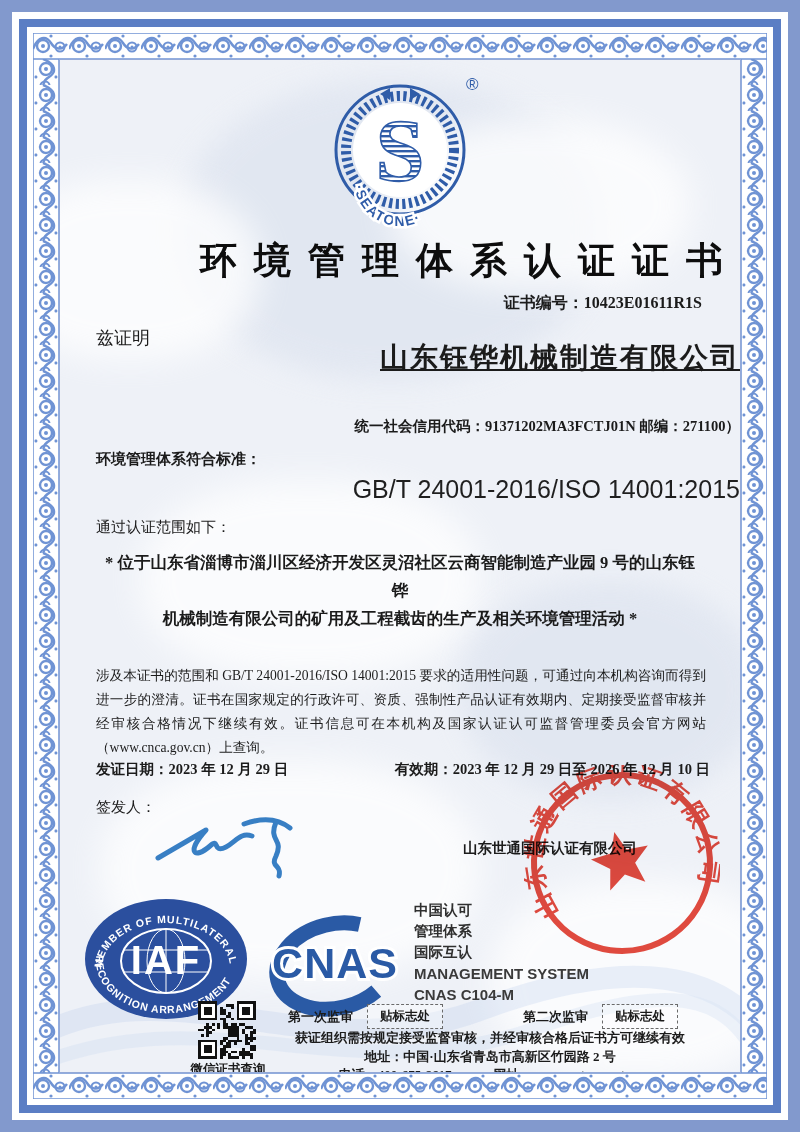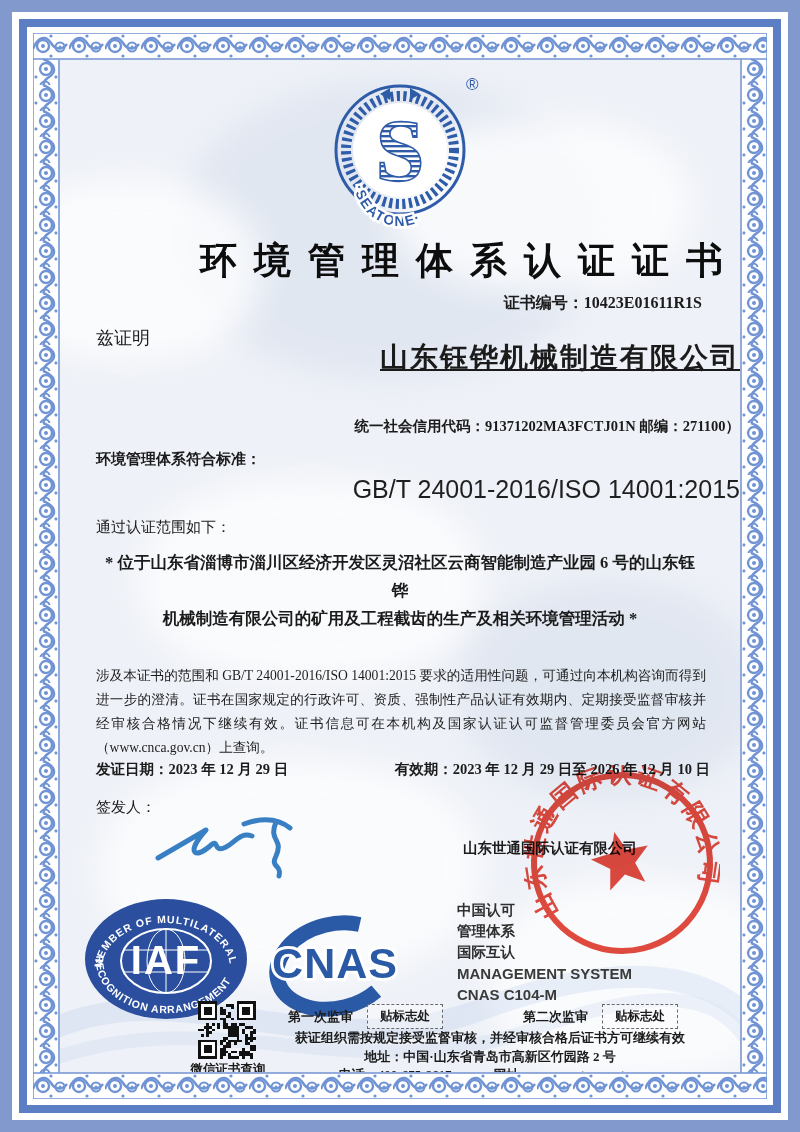--- a/index.html
+++ b/index.html
@@ -42,21 +42,21 @@
   .disclaimer { top:604px; left:36px; right:34px; font-size:13.6px; line-height:24px; text-align:justify; }
   .issue-date { top:700px; left:36px; font-size:14.5px; font-weight:600; }
   .validity { top:700px; right:30px; font-size:14.5px; font-weight:600; }
   .signer { top:738px; left:36px; font-size:15px; }
   .sig { top:742px; left:88px; }
   .issuer { top:779px; left:340px; width:300px; text-align:center; font-size:14.5px; font-weight:600; z-index:2; }
   .stamp { top:705px; left:464px; z-index:3; mix-blend-mode:multiply; opacity:.92; }
 
   .iaf { top:836px; left:22px; }
   .cnas { top:848px; left:202px; }
-  .accr { top:840px; left:354px; line-height:21px; z-index:1;margin-left:43px; }
+  .accr { top:840px; left:354px; line-height:21px; z-index:1; }
   .accr .zh { font-size:14.5px; font-weight:bold; color:#2f2f2f; }
   .accr .en { font-size:15px; font-weight:bold; color:#3a3a3a; font-family:"Liberation Sans", sans-serif; }
 
   .qr { top:941px; left:138px; }
   .qr-caption { top:1001px; left:120px; width:96px; text-align:center; font-size:12.5px; font-weight:bold; }
 
   .sup-row { top:944px; left:228px; right:10px; display:flex; align-items:center; gap:14px; z-index:2; }
   .sup-label { font-size:13px; font-weight:bold; }
   .sup-box { border:1.5px dashed #6a6a6a; padding:3px 12px; font-size:12.5px; font-weight:bold; background:rgba(255,255,255,.35); }
   .sup-gap { width:52px; }
@@ -157,21 +157,21 @@
 
     <div class="abs certify">兹证明</div>
     <div class="abs ctr company">山东钰铧机械制造有限公司</div>
     <div class="abs ctr addr2">统一社会信用代码：91371202MA3FCTJ01N  邮编：271100）</div>
 
     <div class="abs std-label">环境管理体系符合标准：</div>
     <div class="abs ctr standard">GB/T 24001-2016/ISO 14001:2015</div>
 
     <div class="abs scope-label">通过认证范围如下：</div>
     <div class="abs scope">
-      <div>* 位于山东省淄博市淄川区经济开发区灵沼社区云商智能制造产业园 6 号的山东钰铧</div>
+      <div>* 位于山东省淄博市淄川区经济开发区灵沼社区云商智能制造产业园 9 号的山东钰铧</div>
       <div>机械制造有限公司的矿用及工程截齿的生产及相关环境管理活动 *</div>
     </div>
 
     <div class="abs disclaimer">涉及本证书的范围和 GB/T 24001-2016/ISO 14001:2015 要求的适用性问题，可通过向本机构咨询而得到进一步的澄清。证书在国家规定的行政许可、资质、强制性产品认证有效期内、定期接受监督审核并经审核合格情况下继续有效。证书信息可在本机构及国家认证认可监督管理委员会官方网站（www.cnca.gov.cn）上查询。</div>
 
     <div class="abs issue-date">发证日期：2023 年 12 月 29 日</div>
     <div class="abs validity">有效期：2023 年 12 月 29 日至 2026 年 12 月 10 日</div>
     <div class="abs signer">签发人：</div>
 
     <svg class="abs sig" width="210" height="78" viewBox="0 0 210 78">

